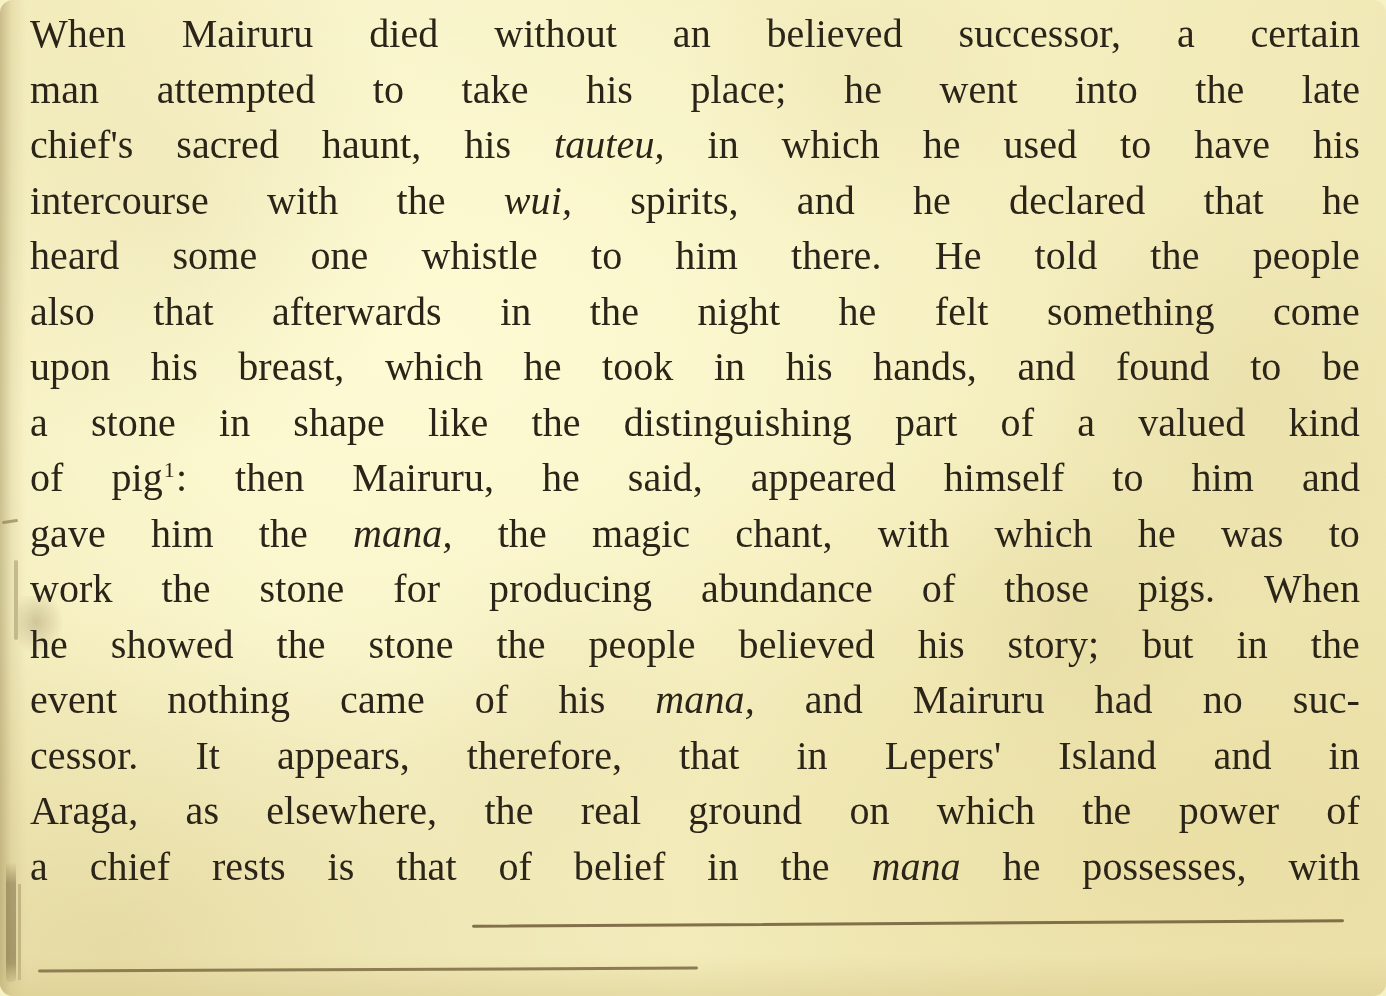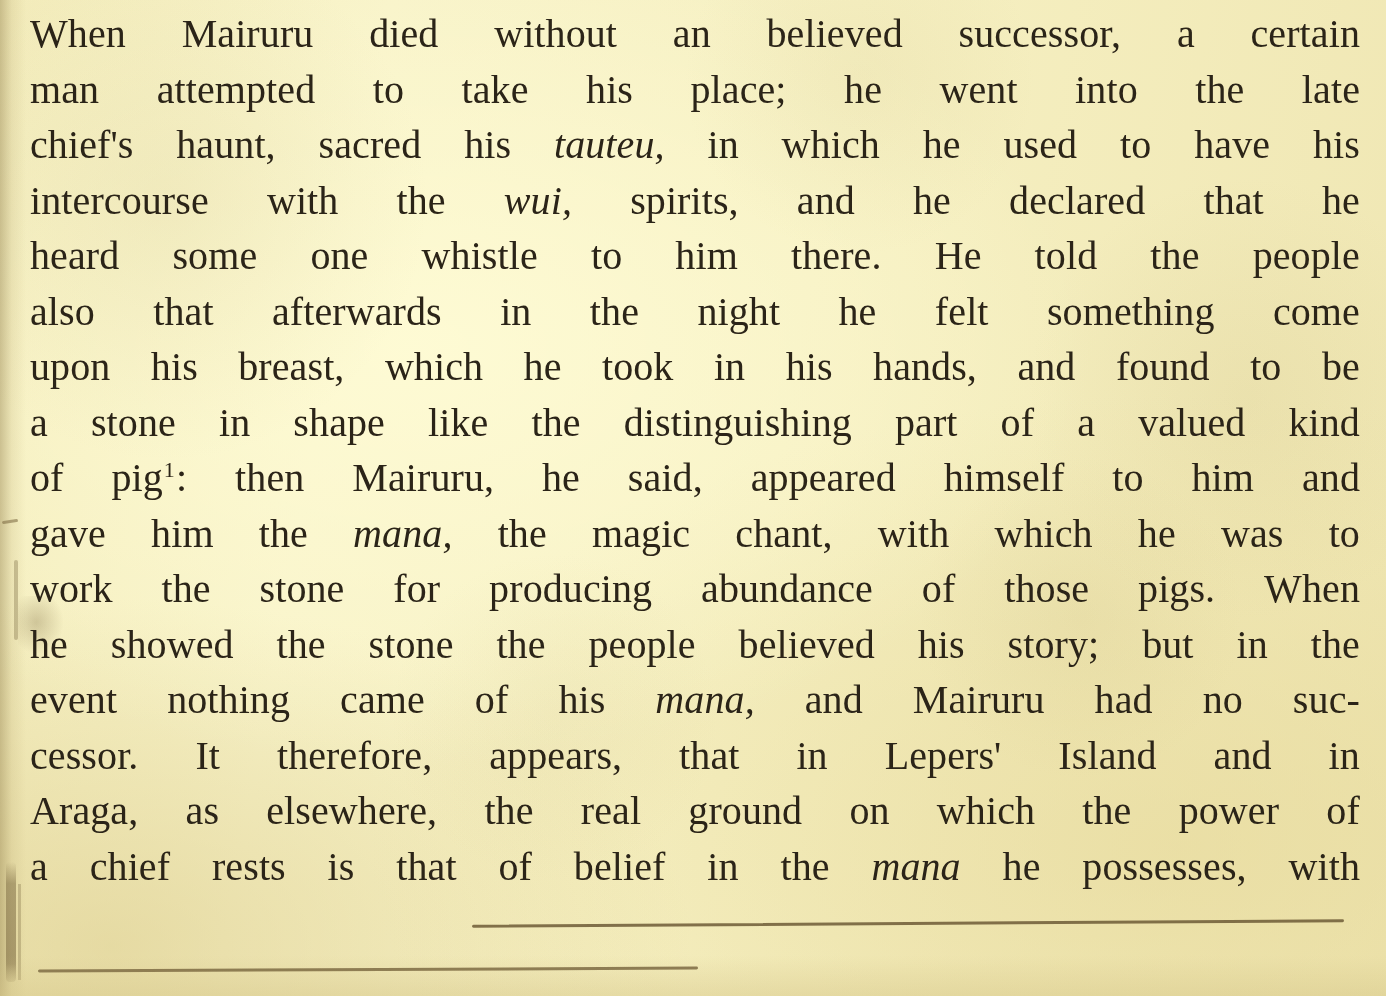--- a/index.html
+++ b/index.html
@@ -18,20 +18,21 @@
   #page {
     position: relative;
     width: 1386px;
     height: 996px;
     background:
       radial-gradient(ellipse 70% 60% at 30% 35%, rgba(255,252,214,0.85) 0%, rgba(250,245,196,0.0) 70%),
       radial-gradient(ellipse 90% 70% at 85% 85%, rgba(228,214,150,0.55) 0%, rgba(228,214,150,0.0) 65%),
       radial-gradient(ellipse 60% 50% at 8% 95%, rgba(216,200,135,0.55) 0%, rgba(216,200,135,0.0) 70%),
       linear-gradient(100deg, #f3ecbb 0%, #f8f3c9 25%, #f6f0c2 55%, #efe6b2 100%);
     overflow: hidden;
+    border-radius: 13px;
   }
 
   
   #page::before {
     content: "";
     position: absolute;
     inset: 0;
     pointer-events: none;
     background:
       radial-gradient(circle at 12% 20%, rgba(200,185,125,0.18) 0%, rgba(200,185,125,0) 18%),
@@ -163,22 +164,22 @@
         <span class="w">his</span>
         <span class="w">place;</span>
         <span class="w">he</span>
         <span class="w">went</span>
         <span class="w">into</span>
         <span class="w">the</span>
         <span class="w">late</span>
       </div>
       <div class="line justify">
         <span class="w">chief's</span>
+        <span class="w">sacred</span>
         <span class="w">haunt,</span>
-        <span class="w">sacred</span>
         <span class="w">his</span>
         <span class="w"><em class="ital">tauteu,</em></span>
         <span class="w">in</span>
         <span class="w">which</span>
         <span class="w">he</span>
         <span class="w">used</span>
         <span class="w">to</span>
         <span class="w">have</span>
         <span class="w">his</span>
       </div>
@@ -310,22 +311,22 @@
         <span class="w"><em class="ital">mana,</em></span>
         <span class="w">and</span>
         <span class="w">Mairuru</span>
         <span class="w">had</span>
         <span class="w">no</span>
         <span class="w">suc-</span>
       </div>
       <div class="line justify">
         <span class="w">cessor.</span>
         <span class="w">It</span>
+        <span class="w">appears,</span>
         <span class="w">therefore,</span>
-        <span class="w">appears,</span>
         <span class="w">that</span>
         <span class="w">in</span>
         <span class="w">Lepers'</span>
         <span class="w">Island</span>
         <span class="w">and</span>
         <span class="w">in</span>
       </div>
       <div class="line justify">
         <span class="w">Araga,</span>
         <span class="w">as</span>

